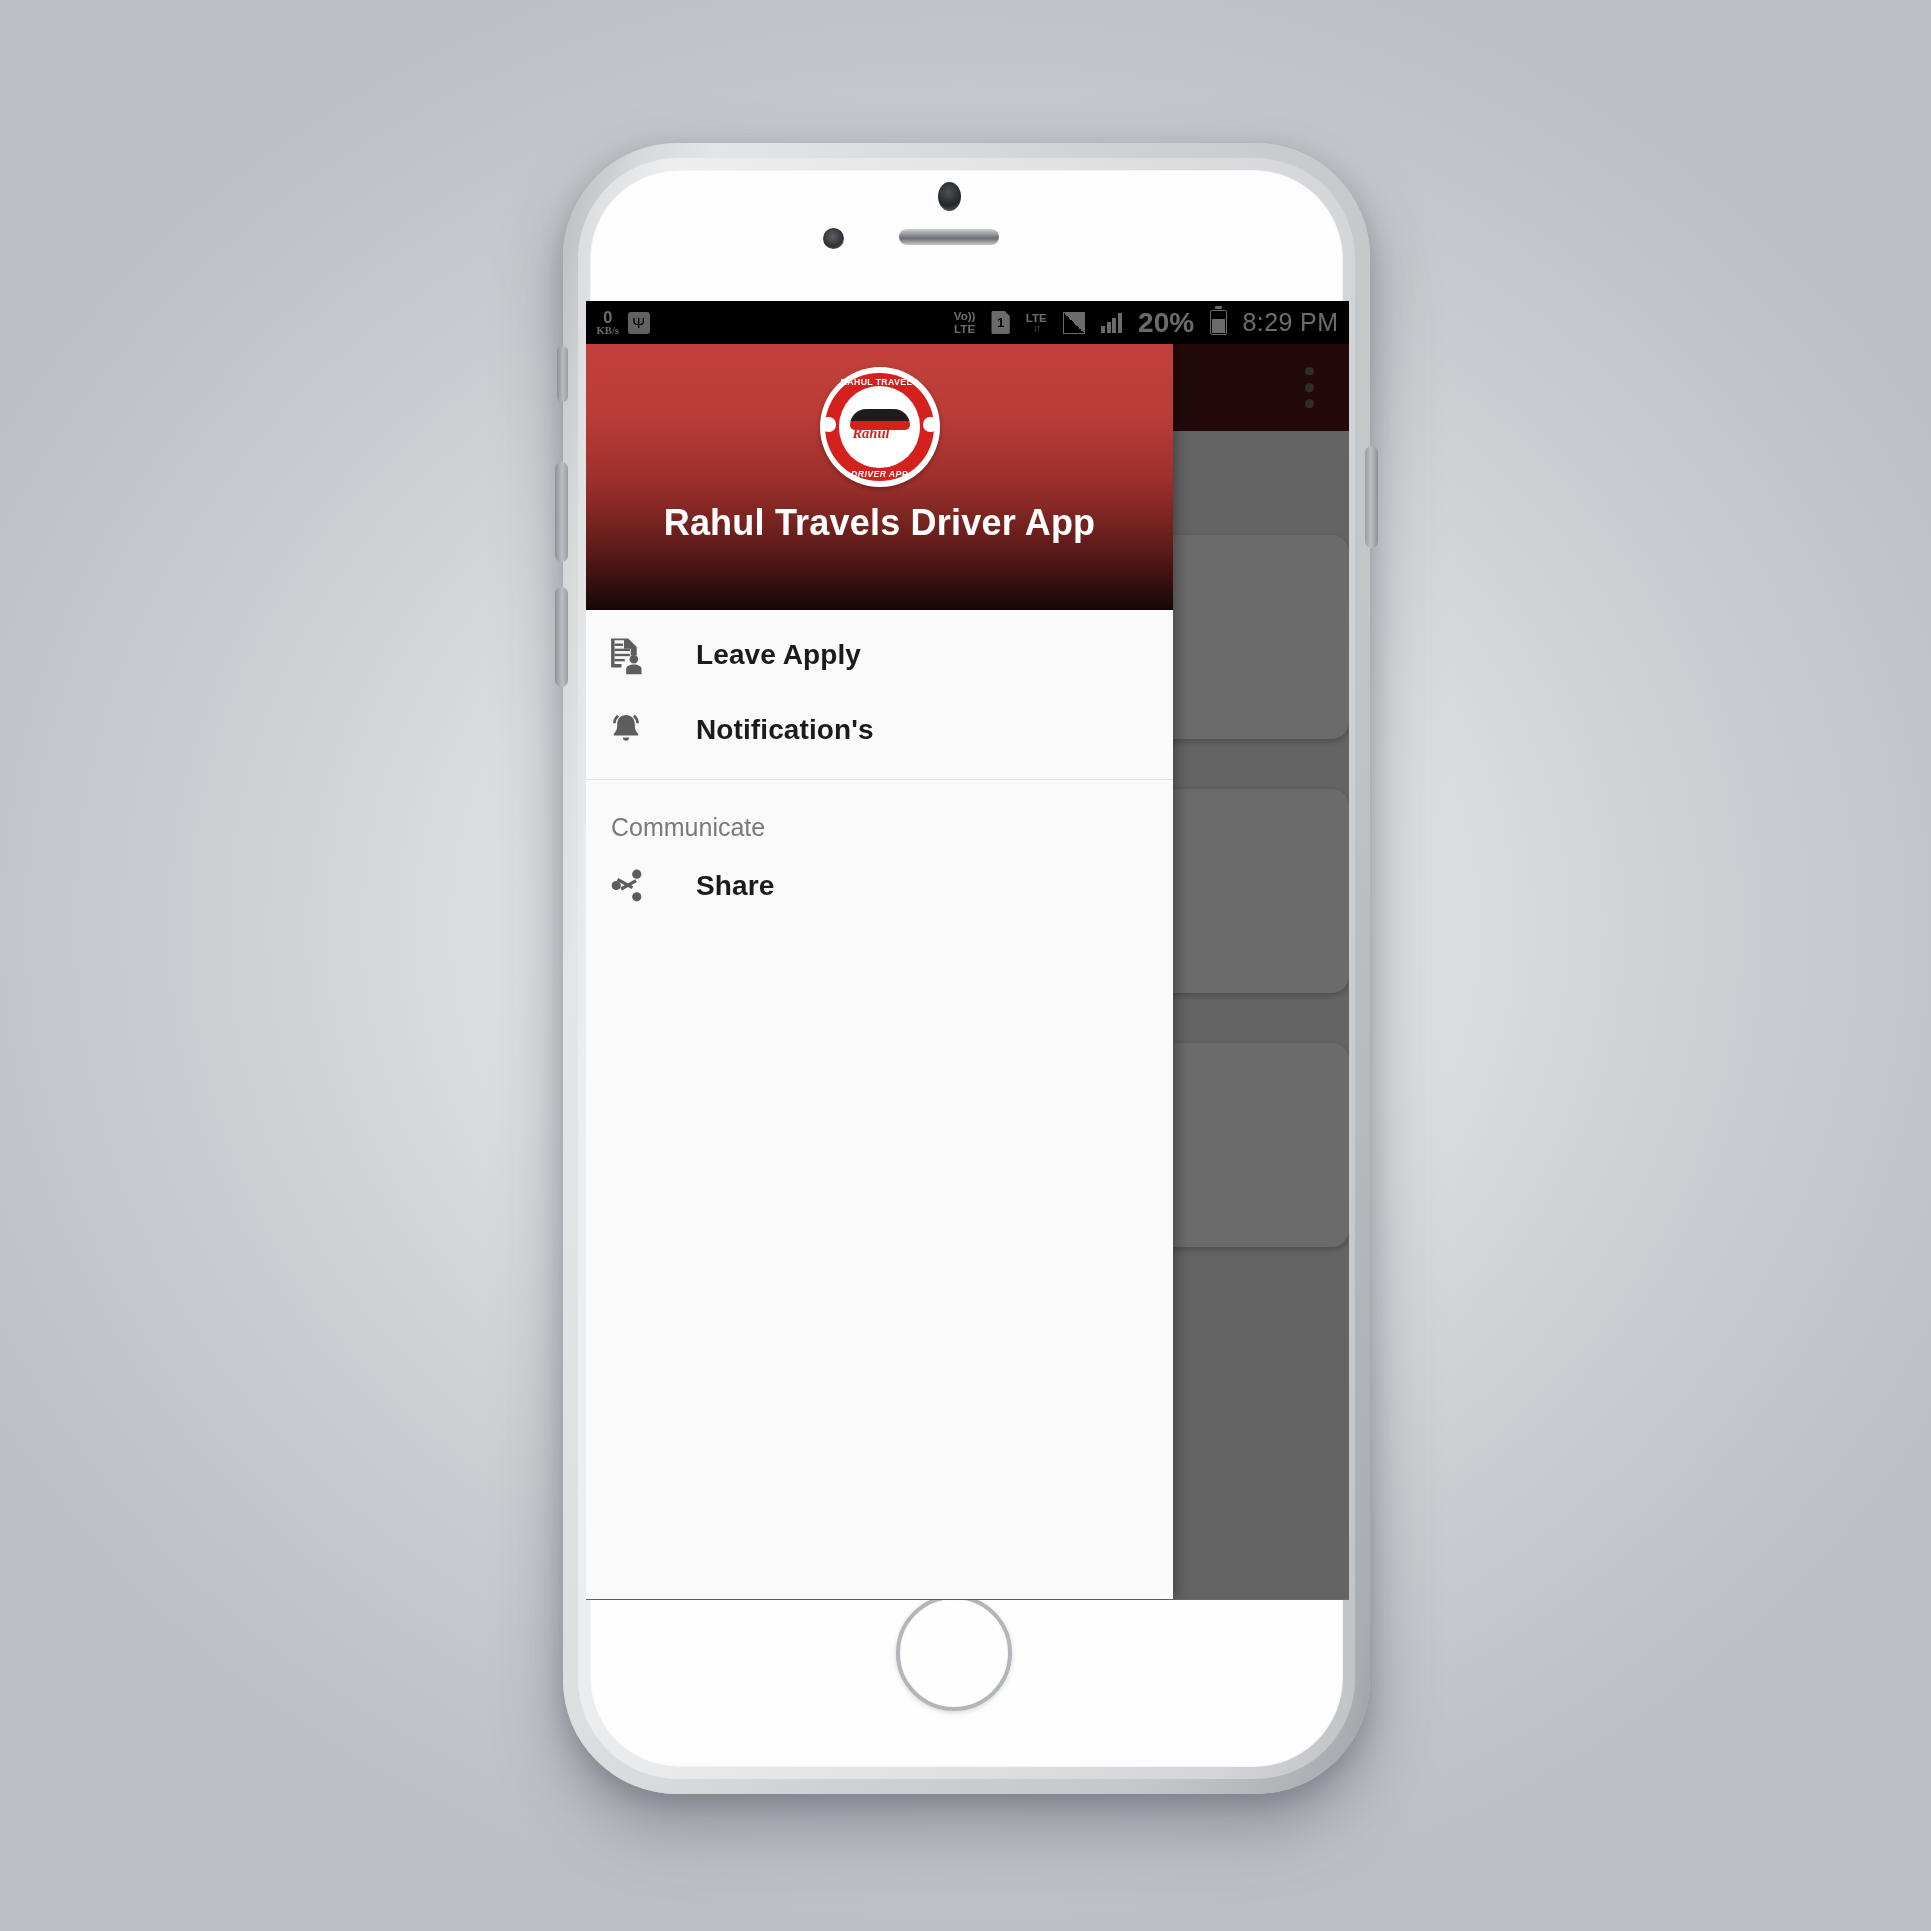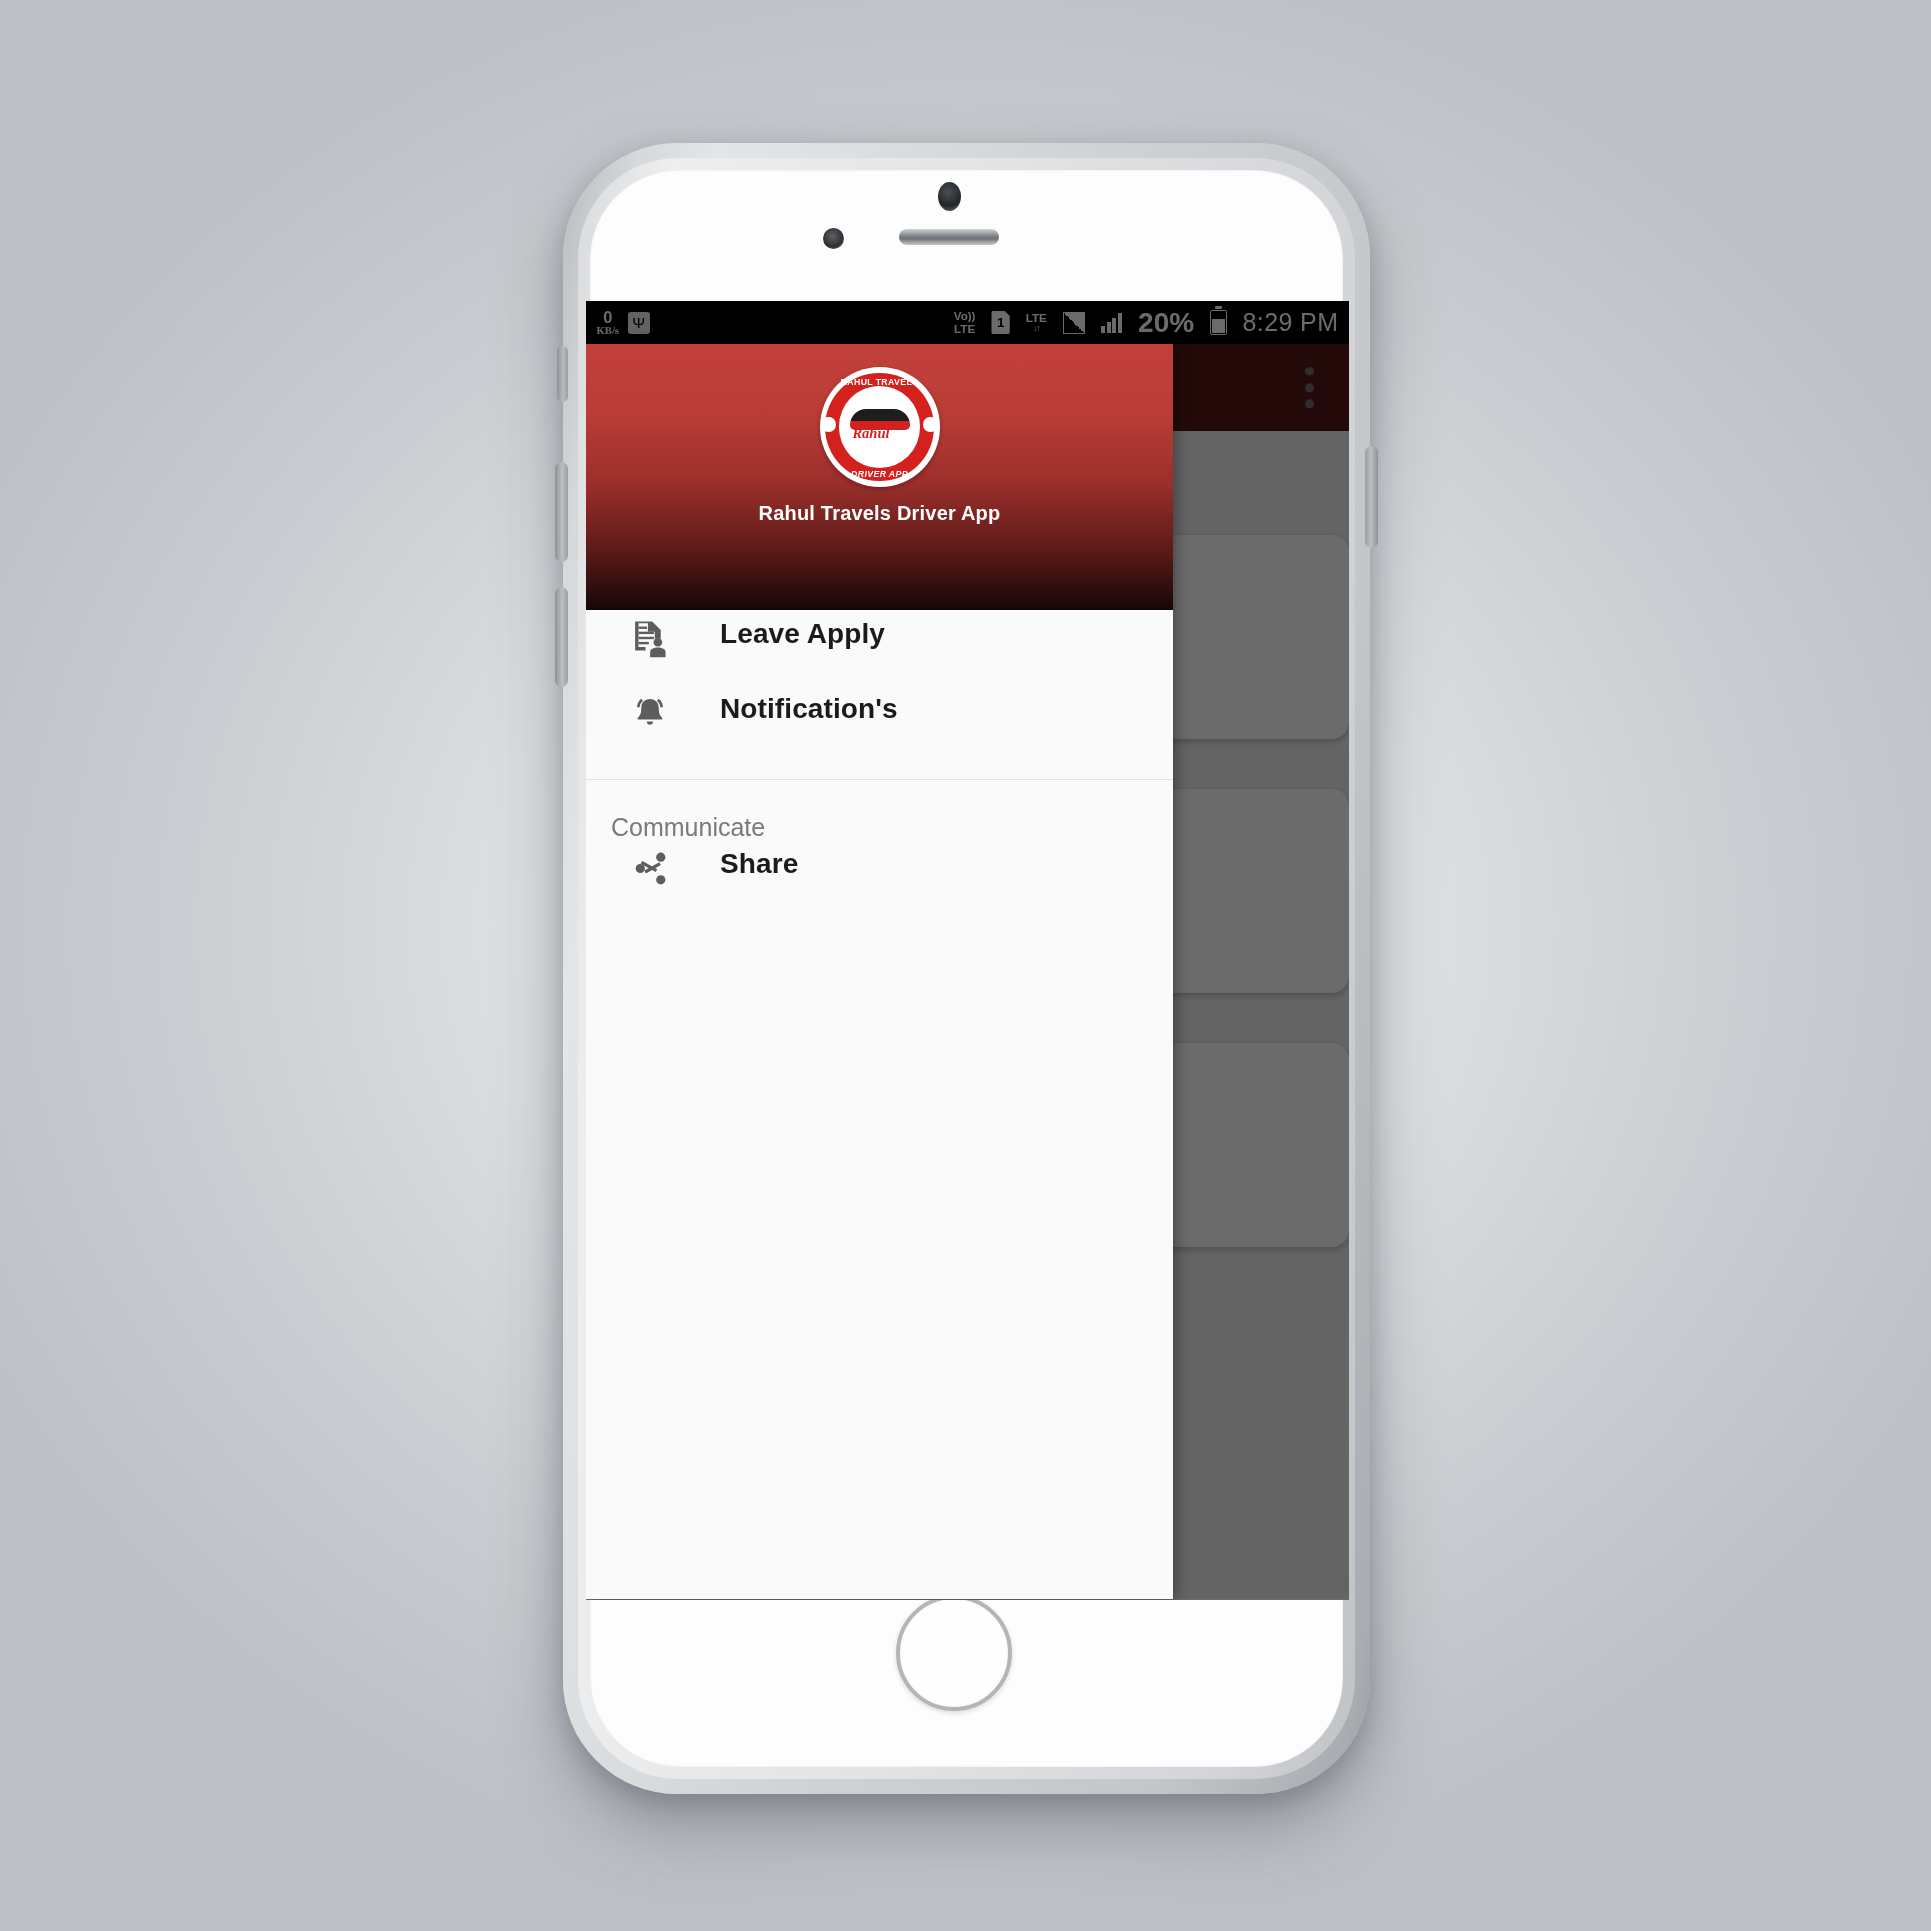--- a/index.html
+++ b/index.html
@@ -127,24 +127,24 @@
   .logo .ring2{position:absolute;left:19.3px;top:19.3px;right:19.3px;bottom:19.3px;border-radius:50%;background:#fff;}
   .logo .top-txt,.logo .bot-txt{position:absolute;left:0;right:0;text-align:center;color:#fff;
     font-size:8.7px;font-weight:bold;letter-spacing:0.4px;}
   .logo .top-txt{top:9.7px;} .logo .bot-txt{bottom:8px;font-style:italic;}
   .logo .car{position:absolute;left:30px;top:42px;width:60px;height:21px;
     background:linear-gradient(180deg,#1d1d1d 0 55%,#d4211d 55% 100%);border-radius:19.3px 19.3px 5.8px 5.8px;}
   .logo .script{position:absolute;left:0;right:17px;top:58px;text-align:center;color:#d4211d;
     font-size:14.5px;font-weight:bold;font-style:italic;font-family:"Liberation Serif",serif;}
   .logo .side-dot{position:absolute;top:50px;width:14.5px;height:14.5px;border-radius:50%;background:#fff;}
   .logo .sd-l{left:1.9px;} .logo .sd-r{right:1.9px;}
-  .dw-name{margin-top:15.4px;color:#fff;font-size:20px;font-weight:bold;letter-spacing:0.2px;}
+  .dw-name{margin-top:15.4px;color:#fff;font-size:36px;font-weight:bold;letter-spacing:0.2px;}
 
   .dw-list{padding-top:7.7px;}
-  .dw-item{display:flex;align-items:flex-start;height:75px;padding:0 0 0 38px;box-sizing:border-box;cursor:pointer;}
+  .dw-item{display:flex;align-items:center;height:75px;padding:0 0 0 14px;box-sizing:border-box;cursor:pointer;}
   .dw-ic{width:52px;display:flex;align-items:center;justify-content:center;color:#5d5d5d;}
   .dw-lbl{margin-left:44px;font-size:28px;font-weight:bold;color:#1b1b1b;letter-spacing:0.1px;}
   .dw-div{height:1px;background:#e2e2e2;margin:11.6px 0 0 0;}
   .dw-sec{padding:33px 0 5.8px 25px;font-size:25px;color:#7a7a7a;}
 </style>
 </head>
 <body>
 
 <div class="stage">
 

